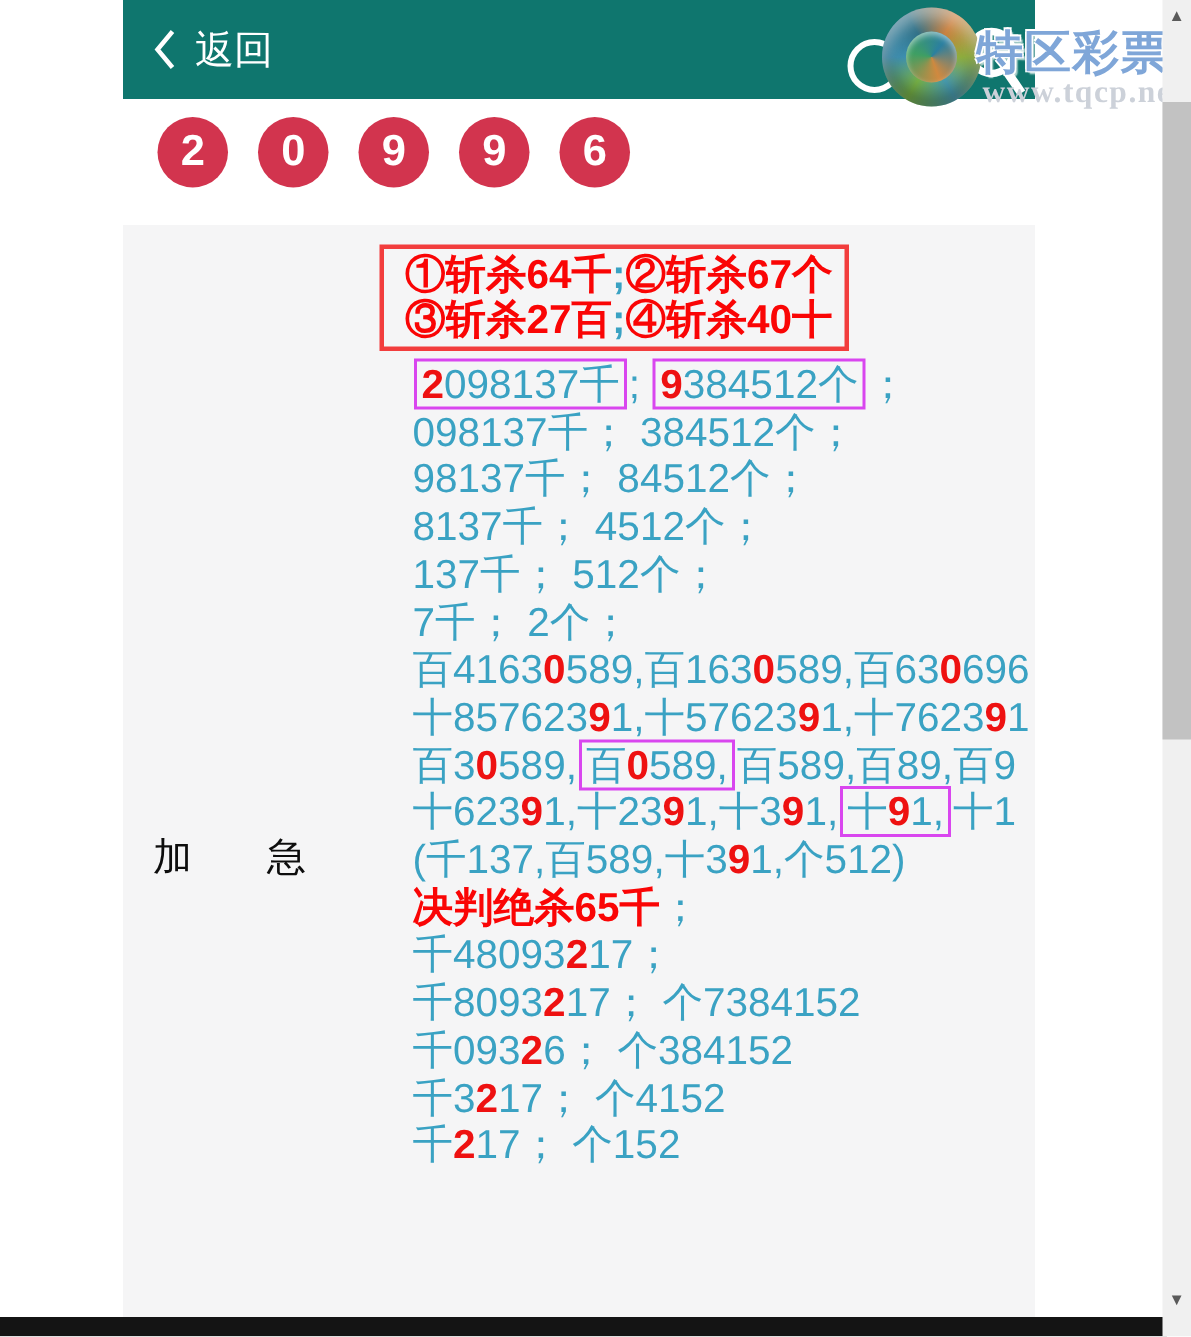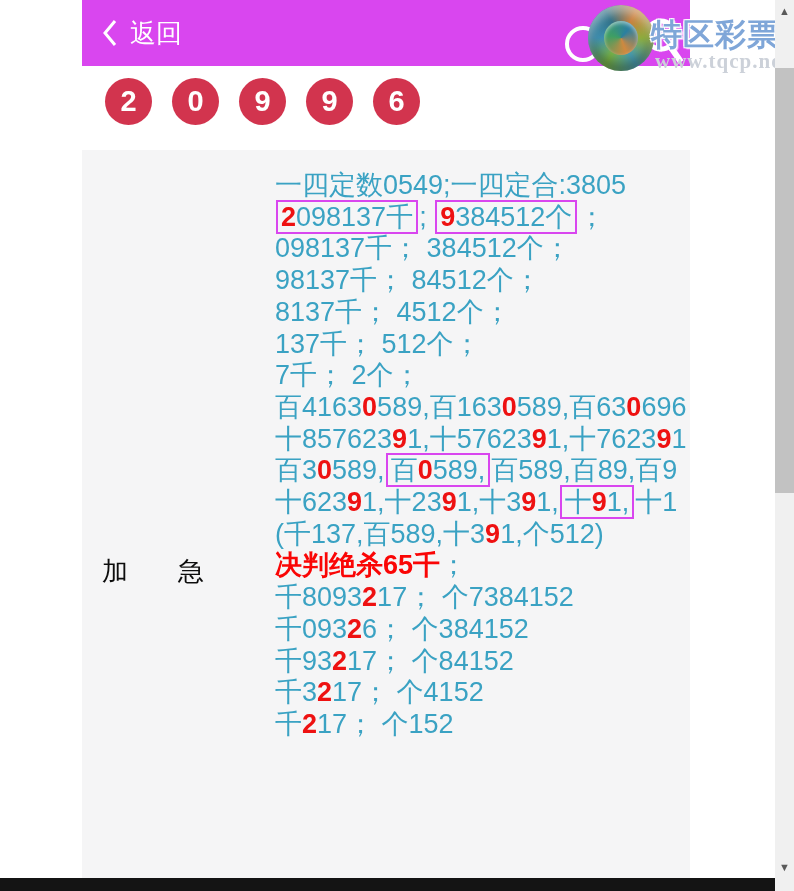--- a/index.html
+++ b/index.html
@@ -2,21 +2,21 @@
 <html><head>
 <meta charset="utf-8">
 <style>
   * { margin:0; padding:0; box-sizing:border-box; }
   html,body { background:#fff; }
   .page { position:relative; width:794px; height:891px; background:#ffffff;
           overflow:hidden; font-family:"Liberation Sans", sans-serif; }
 
   
   .header { position:absolute; left:82px; top:0; width:608px; height:66px;
-            background:#d946ef; }
+            background:#0f766e; }
   .back-btn { position:absolute; left:20px; top:0; height:66px; display:flex;
               align-items:center; gap:12px; cursor:pointer; }
   .back-btn svg { display:block; }
   .back-label { color:#ffffff; font-size:26px; }
 
   
   .wm-ring { position:absolute; left:565px; top:26px; width:36px; height:36px;
              border:4px solid #ffffff; border-radius:50%; z-index:3; }
   .wm-search { position:absolute; left:642px; top:18px; z-index:2; }
   .logo-swirl { position:absolute; left:588px; top:5px; width:66px; height:66px;
@@ -106,37 +106,37 @@
       <div class="ball">9</div>
       <div class="ball">6</div>
     </div>
 
   <div class="panel">
     <div class="urgent-label">
         <span>加</span>
         <span>急</span>
       </div>
     <div class="content">
+      <div class="alert-box"><div class="aline"><span class="seg-R">①斩杀64千</span><span class="seg-b">;</span><span class="seg-R">②斩杀67个</span></div><div class="aline"><span class="seg-R">③斩杀27百</span><span class="seg-b">;</span><span class="seg-R">④斩杀40十</span></div></div>
       <div class="body-lines">
-          <div class="cline"><span class="seg-b">一四定数0549;一四定合:3805</span></div>
           <div class="cline"><span class="rbox"><span class="seg-r">2</span><span class="seg-b">098137千</span></span><span class="seg-b">; </span><span class="rbox"><span class="seg-r">9</span><span class="seg-b">384512个</span></span><span class="seg-b">；</span></div>
           <div class="cline"><span class="seg-b">098137千； 384512个；</span></div>
           <div class="cline"><span class="seg-b">98137千； 84512个；</span></div>
           <div class="cline"><span class="seg-b">8137千； 4512个；</span></div>
           <div class="cline"><span class="seg-b">137千； 512个；</span></div>
           <div class="cline"><span class="seg-b">7千； 2个；</span></div>
           <div class="cline"><span class="seg-b">百4163</span><span class="seg-r">0</span><span class="seg-b">589,百163</span><span class="seg-r">0</span><span class="seg-b">589,百63</span><span class="seg-r">0</span><span class="seg-b">696</span></div>
           <div class="cline"><span class="seg-b">十857623</span><span class="seg-r">9</span><span class="seg-b">1,十57623</span><span class="seg-r">9</span><span class="seg-b">1,十7623</span><span class="seg-r">9</span><span class="seg-b">1</span></div>
           <div class="cline"><span class="seg-b">百3</span><span class="seg-r">0</span><span class="seg-b">589,</span><span class="rbox"><span class="seg-b">百</span><span class="seg-r">0</span><span class="seg-b">589,</span></span><span class="seg-b">百589,百89,百9</span></div>
           <div class="cline"><span class="seg-b">十623</span><span class="seg-r">9</span><span class="seg-b">1,十23</span><span class="seg-r">9</span><span class="seg-b">1,十3</span><span class="seg-r">9</span><span class="seg-b">1,</span><span class="rbox"><span class="seg-b">十</span><span class="seg-r">9</span><span class="seg-b">1,</span></span><span class="seg-b">十1</span></div>
           <div class="cline"><span class="seg-b">(千137,百589,十3</span><span class="seg-r">9</span><span class="seg-b">1,个512)</span></div>
           <div class="cline"><span class="seg-R">决判绝杀65千</span><span class="seg-b">；</span></div>
+          <div class="cline"><span class="seg-b">千48093</span><span class="seg-r">2</span><span class="seg-b">17；</span></div>
           <div class="cline"><span class="seg-b">千8093</span><span class="seg-r">2</span><span class="seg-b">17； 个7384152</span></div>
           <div class="cline"><span class="seg-b">千093</span><span class="seg-r">2</span><span class="seg-b">6； 个384152</span></div>
-          <div class="cline"><span class="seg-b">千93</span><span class="seg-r">2</span><span class="seg-b">17； 个84152</span></div>
           <div class="cline"><span class="seg-b">千3</span><span class="seg-r">2</span><span class="seg-b">17； 个4152</span></div>
           <div class="cline"><span class="seg-b">千</span><span class="seg-r">2</span><span class="seg-b">17； 个152</span></div>
         </div>
     </div>
   </div>
 
   <div class="bottom-bar"></div>
 
   <div class="scrollbar">
     <div class="scroll-arrow scroll-up">▲</div>

